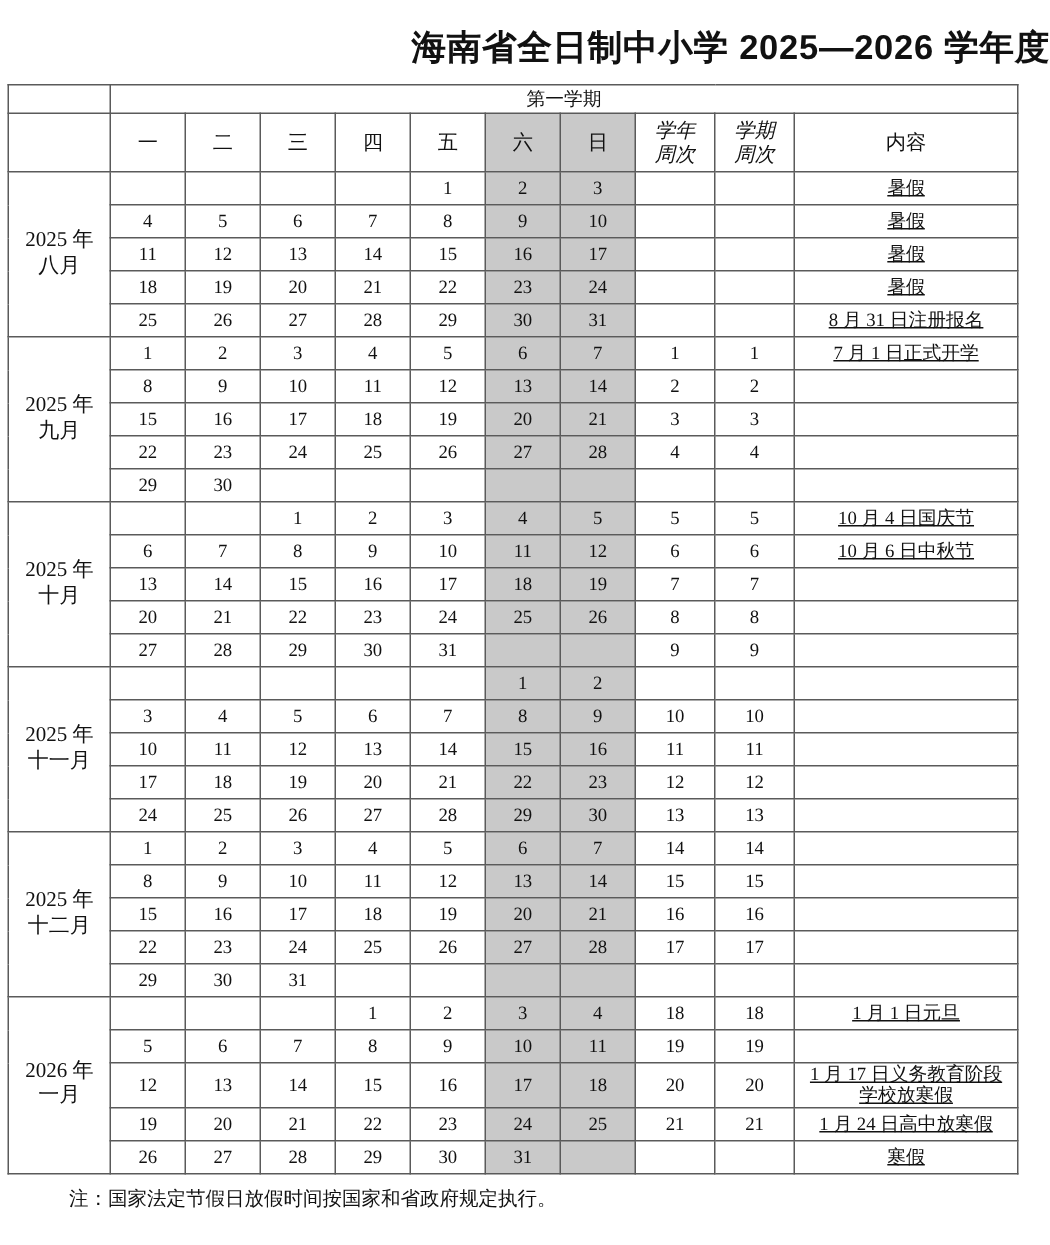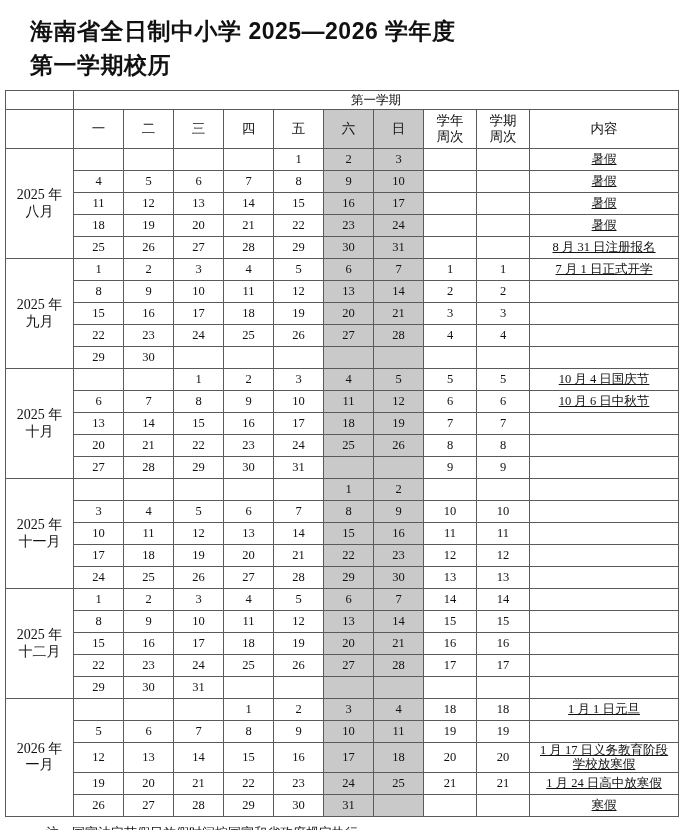--- a/index.html
+++ b/index.html
@@ -15,21 +15,21 @@
     overflow: hidden;
   }
   #page {
     position: relative;
     width: 700px;
     height: 830px;
     box-sizing: border-box;
   }
   .title-block {
     padding-top: 14px;
-    text-align: left;
+    text-align: right;
     margin-left: 30px;
   }
   .title-line {
     font-size: 23px;
     font-weight: bold;
     line-height: 34px;
     letter-spacing: 0.5px;
     font-family: "Liberation Sans", "DejaVu Sans", sans-serif;
   }
   table.cal {
@@ -58,20 +58,21 @@
     height: 18px;
     font-size: 12.5px;
   }
   tr.dow-row th {
     height: 38px;
     font-size: 13.5px;
   }
   th.wk-head {
     font-size: 12px;
     line-height: 1.25;
+    font-style: italic;
   }
   th.note-head {
     font-size: 13.5px;
   }
   td.weekend, th.weekend {
     background: #c9c9c9;
   }
   td.daycell {
     height: 21px;
     font-size: 12.5px;
@@ -95,21 +96,20 @@
     font-family: "Liberation Serif", "DejaVu Serif", serif;
   }
 </style>
 </head>
 <body>
 
 <div id="page">
 
   <div class="title-block">
     <div class="title-line">海南省全日制中小学 2025—2026 学年度</div>
-    <div class="title-line">第一学期校历</div>
   </div>
 
   <table class="cal">
     <colgroup>
       <col class="c-month">
       <col class="c-day">
         <col class="c-day">
         <col class="c-day">
         <col class="c-day">
       <col class="c-day">

